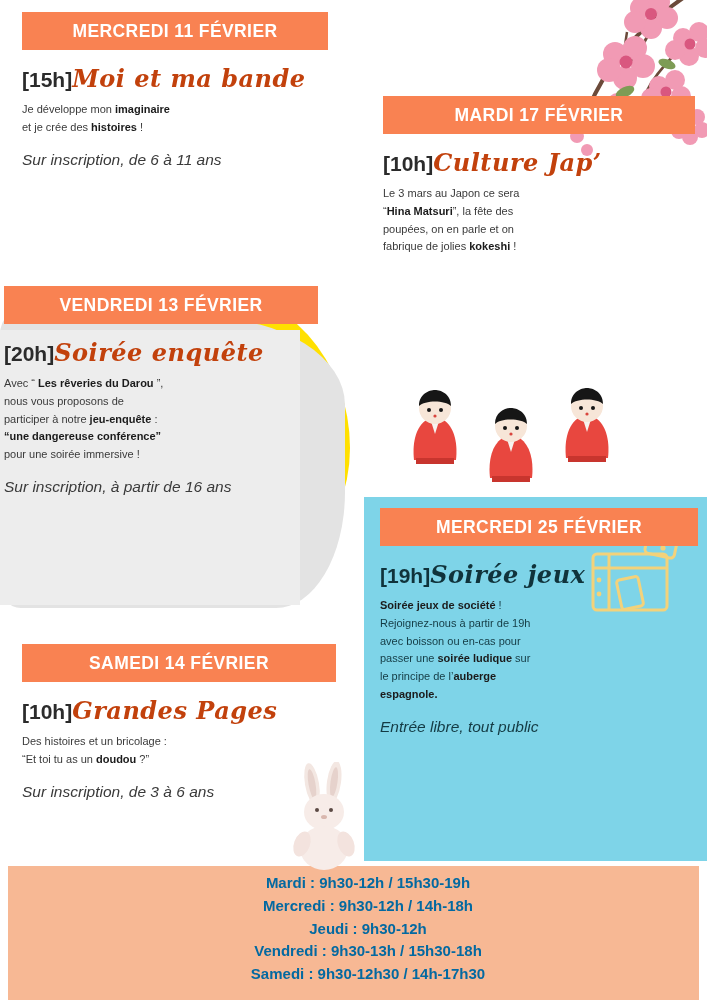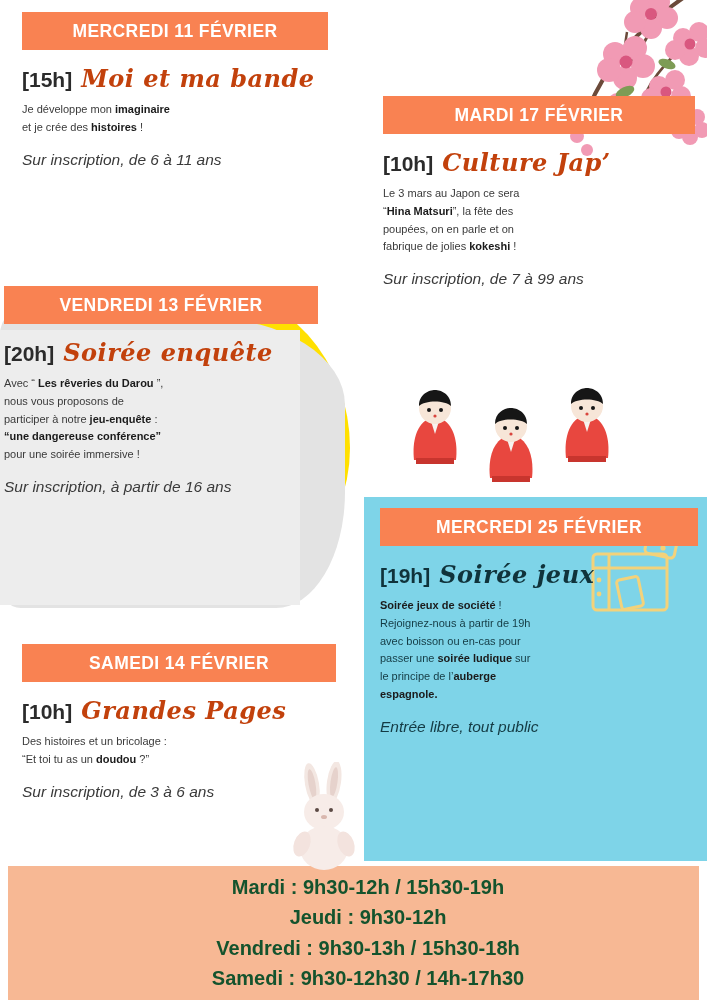--- a/index.html
+++ b/index.html
@@ -58,21 +58,21 @@
     background:#f98252;color:#ffffff;
     font-weight:bold;font-size:17.5px;letter-spacing:.4px;
     text-align:center;padding:9px 4px 8px;
     text-transform:uppercase;
     font-family:"Liberation Sans", sans-serif;
   }
   .hdr.wide{width:100%;}
 
   .title-line{
     margin:14px 0 8px 0;
-    display:flex;align-items:baseline;gap:9px;
+    display:flex;align-items:baseline;
   }
   .hour{
     font-size:21px;font-weight:bold;color:#2b2b2b;
     font-family:"Liberation Sans", sans-serif;
   }
   .script{
     font-family:"DejaVu Serif", serif;
     font-style:italic;font-size:24px;font-weight:bold;
     color:#c2410c;letter-spacing:.5px;
   }
@@ -97,21 +97,21 @@
   #ev-merc25 .body-text{color:#143b44;}
   #ev-merc25 .note{color:#143b44;}
   #ev-merc25 .hour,#ev-merc25 .script{color:#10333b;}
 
   
   .hours{
     position:absolute;left:8px;top:872px;width:691px;
     text-align:center;z-index:3;
   }
   .hours div{
-    font-size:20px;font-weight:bold;color:#14532d;
+    font-size:15px;font-weight:bold;color:#0369a1;
     line-height:1.52;
     font-family:"Liberation Sans", sans-serif;
     margin-left:29px;
   }
 </style>
 </head>
 <body>
 
 <div class="page">
 
@@ -280,33 +280,33 @@
     <div class="note">Sur inscription, de 3 à 6 ans</div>
   </div>
 
   <div class="col" id="ev-mar17">
     <div class="hdr wide">MARDI 17 FÉVRIER</div>
     <div class="title-line">
       <span class="hour">[10h]</span>
       <span class="script">Culture Jap’</span>
     </div>
     <div class="body-text">Le 3 mars au Japon ce sera<br>“<b>Hina Matsuri</b>”, la fête des<br>poupées, on en parle et on<br>fabrique de jolies <b>kokeshi</b> !</div>
-    <div class="note">Sur inscription, de 7 à 99 ans</div>
   </div>
 
   <div class="col" id="ev-merc25">
     <div class="hdr wide">MERCREDI 25 FÉVRIER</div>
     <div class="title-line">
       <span class="hour">[19h]</span>
       <span class="script">Soirée jeux</span>
     </div>
     <div class="body-text"><b>Soirée jeux de société</b> !<br>Rejoignez-nous à partir de 19h<br>avec boisson ou en-cas pour<br>passer une <b>soirée ludique</b> sur<br>le principe de l’<b>auberge</b><br><b>espagnole.</b></div>
     <div class="note">Entrée libre, tout public</div>
   </div>
 
   <div class="hours">
     <div>Mardi : 9h30-12h / 15h30-19h</div>
+    <div>Mercredi : 9h30-12h / 14h-18h</div>
     <div>Jeudi : 9h30-12h</div>
     <div>Vendredi : 9h30-13h / 15h30-18h</div>
     <div>Samedi : 9h30-12h30 / 14h-17h30</div>
   </div>
 
 </div>
 
 </body></html>

